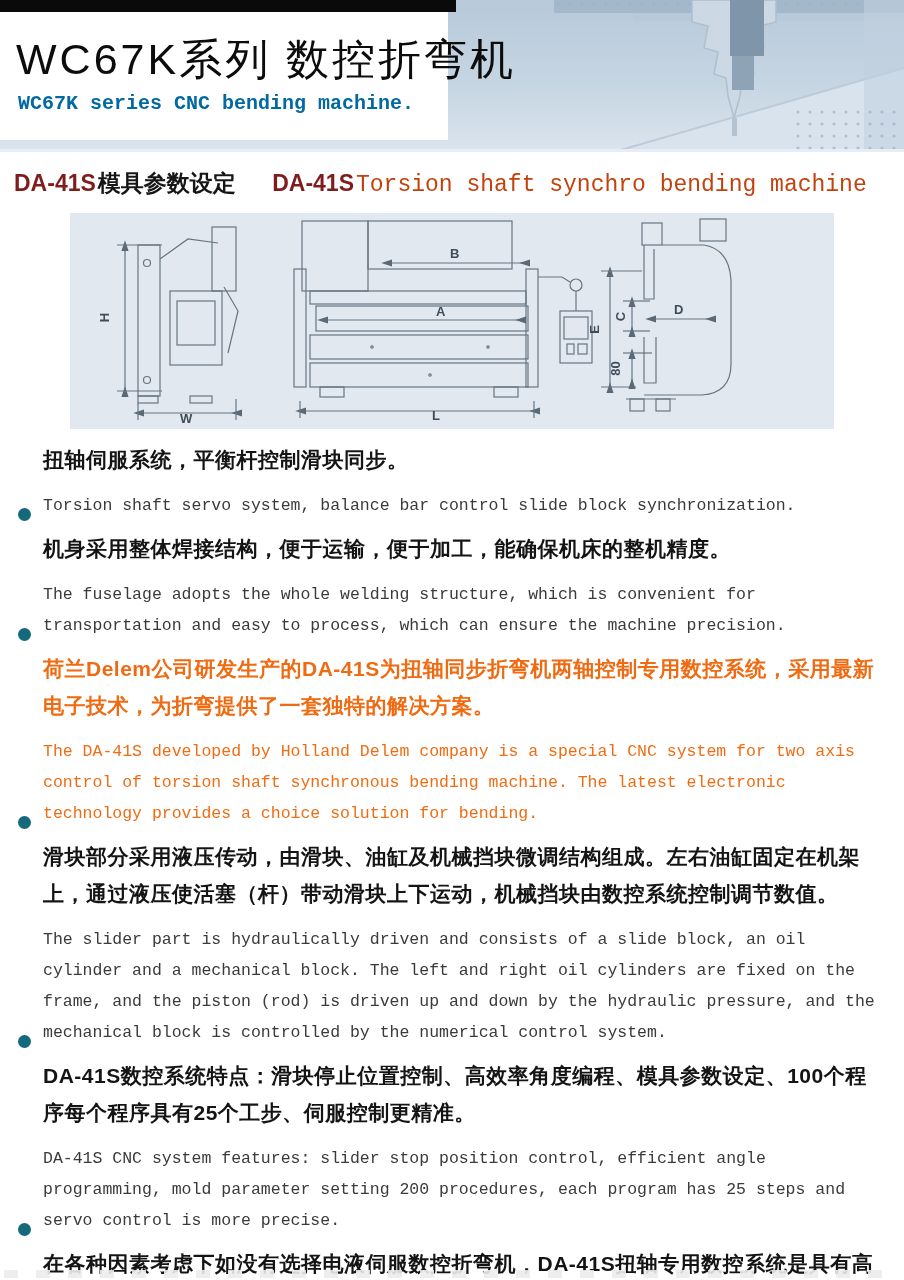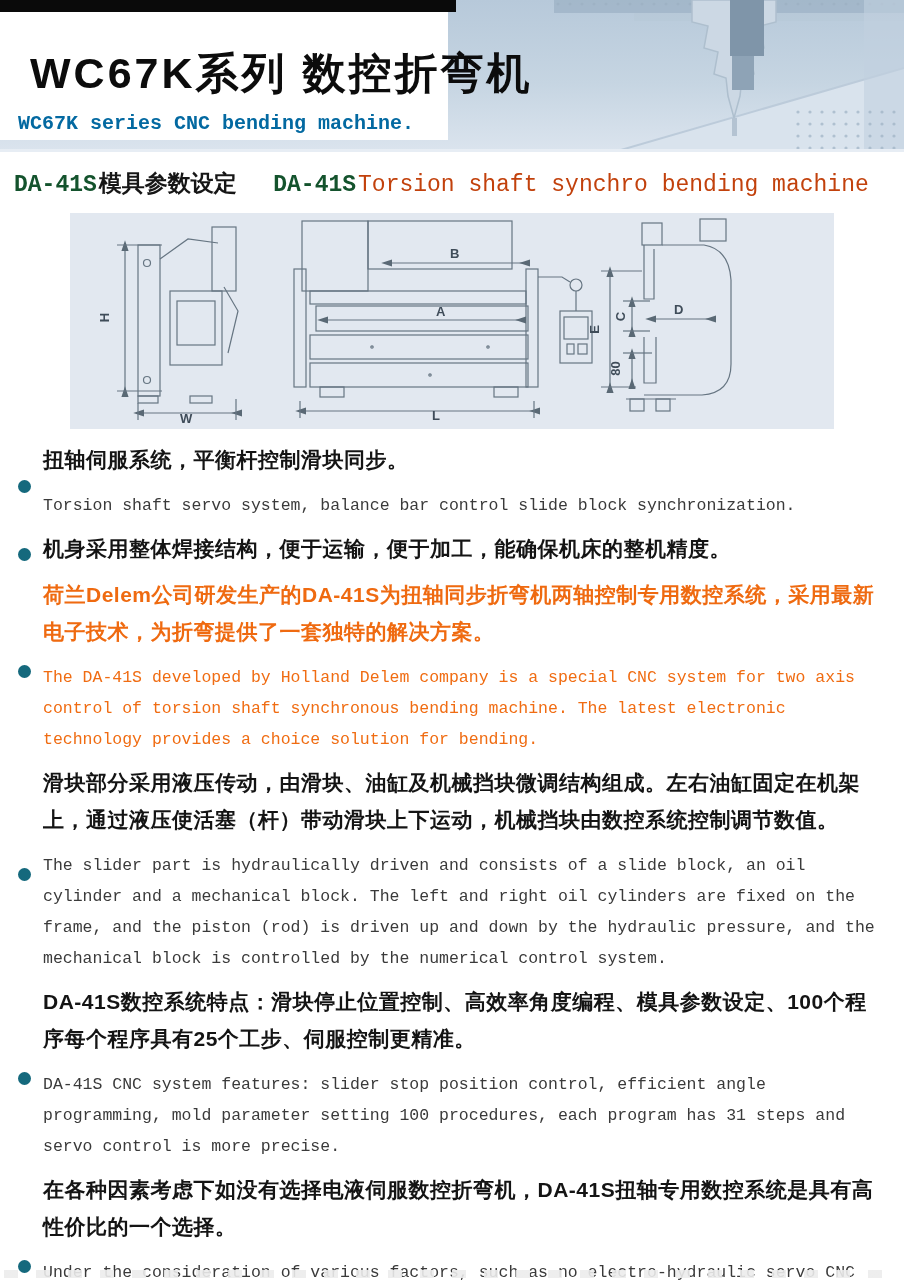--- a/index.html
+++ b/index.html
@@ -7,45 +7,45 @@
   .page{position:relative;width:904px;height:1280px;overflow:hidden;background:#fff;}
 
   
   .header{position:relative;width:904px;height:152px;
     background:linear-gradient(180deg,#b7c9da 0%,#c6d5e2 55%,#dbe4ee 100%);}
   .header-art{position:absolute;right:0;top:0;width:470px;height:152px;}
   .header-bottom-strip{position:absolute;left:0;bottom:0;width:100%;height:3px;background:#e7edf4;}
   .top-accent-bar{position:absolute;left:0;top:0;width:456px;height:12px;background:#0a0a0a;}
   .title-box{position:absolute;left:0;top:12px;width:448px;height:128px;background:#ffffff;
     box-sizing:border-box;padding:22px 0 0 16px;}
-  .title-zh{margin:14px;font-size:43px;line-height:50px;font-weight:700;color:#0c0c0c;
+  .title-zh{margin:0;font-size:43px;line-height:50px;font-weight:400;color:#0c0c0c;
     letter-spacing:3px;font-family:"Liberation Sans",sans-serif;white-space:nowrap;}
   .title-en{margin:8px 0 0 2px;font-size:20px;font-weight:700;color:#0369a1;
     font-family:"Liberation Mono","DejaVu Sans Mono",monospace;letter-spacing:0;white-space:nowrap;}
 
   
   .section-heading{padding:16px 14px 0 14px;font-size:23px;font-weight:700;white-space:nowrap;
     color:#111;}
-  .section-heading .model{color:#14532d;font-family:Liberation Mono, monospace;font-weight:700;}
+  .section-heading .model{color:#7f1d1d;font-family:Liberation Sans, sans-serif;font-weight:700;}
   .section-heading .name-zh{color:#161616;margin-left:2px;}
   .section-heading .model2{margin-left:30px;}
   .section-heading .name-en{color:#c2410c;margin-left:2px;
     font-family:"Liberation Mono","DejaVu Sans Mono",monospace;font-weight:400;}
 
   
   .drawing{position:relative;width:764px;height:216px;margin:14px auto 0 auto;
     background:#e2e8f0;}
   .drawing svg{position:absolute;left:0;top:0;}
   .dim-label{position:absolute;font-size:13px;font-weight:700;color:#3f4c59;
     font-family:"Liberation Sans",sans-serif;line-height:13px;}
   .vlabel{transform:rotate(-90deg);}
 
   
   .features{margin:12px 0 0 0;padding:0 16px 0 16px;}
-  .feature{display:flex;align-items:center;margin-bottom:9px;}
+  .feature{display:flex;align-items:flex-end;margin-bottom:9px;}
   .dot{flex:0 0 13px;width:13px;height:13px;border-radius:50%;background:#15697d;
     margin:11px 12px 0 2px;}
   .ftext{flex:1;min-width:0;}
   .zh{margin:0;font-size:21px;line-height:37px;font-weight:700;color:#141414;
     letter-spacing:0.5px;}
   .en{margin:12px 0 0 0;font-size:16.5px;line-height:31px;color:#3a3a3a;
     font-family:"Liberation Mono","DejaVu Sans Mono",monospace;}
   .feature.highlight .zh{color:#ef6a10;}
   .feature.highlight .en{color:#f0username6a10;color:#f06c12;}
 
@@ -182,20 +182,21 @@
       <div class="ftext">
         <p class="zh">扭轴伺服系统，平衡杆控制滑块同步。</p>
         <p class="en">Torsion shaft servo system, balance bar control slide block synchronization.</p>
       </div>
     </div>
 
     <div class="feature">
       <span class="dot"></span>
       <div class="ftext">
         <p class="zh">机身采用整体焊接结构，便于运输，便于加工，能确保机床的整机精度。</p>
+        <p class="en">The fuselage adopts the whole welding structure, which is convenient for transportation and easy to process, which can ensure the machine precision.</p>
       </div>
     </div>
 
     <div class="feature highlight">
       <span class="dot"></span>
       <div class="ftext">
         <p class="zh">荷兰Delem公司研发生产的DA-41S为扭轴同步折弯机两轴控制专用数控系统，采用最新电子技术，为折弯提供了一套独特的解决方案。</p>
         <p class="en">The DA-41S developed by Holland Delem company is a special CNC system for two axis control of torsion shaft synchronous bending machine. The latest electronic technology provides a choice solution for bending.</p>
       </div>
     </div>
@@ -205,21 +206,21 @@
       <div class="ftext">
         <p class="zh">滑块部分采用液压传动，由滑块、油缸及机械挡块微调结构组成。左右油缸固定在机架上，通过液压使活塞（杆）带动滑块上下运动，机械挡块由数控系统控制调节数值。</p>
         <p class="en">The slider part is hydraulically driven and consists of a slide block, an oil cylinder and a mechanical block. The left and right oil cylinders are fixed on the frame, and the piston (rod) is driven up and down by the hydraulic pressure, and the mechanical block is controlled by the numerical control system.</p>
       </div>
     </div>
 
     <div class="feature">
       <span class="dot"></span>
       <div class="ftext">
         <p class="zh">DA-41S数控系统特点：滑块停止位置控制、高效率角度编程、模具参数设定、100个程序每个程序具有25个工步、伺服控制更精准。</p>
-        <p class="en">DA-41S CNC system features: slider stop position control, efficient angle programming, mold parameter setting 100 procedures, each program has 31 steps and servo control is more precise.</p>
+        <p class="en">DA-41S CNC system features: slider stop position control, efficient angle programming, mold parameter setting 200 procedures, each program has 25 steps and servo control is more precise.</p>
       </div>
     </div>
 
     <div class="feature">
       <span class="dot"></span>
       <div class="ftext">
         <p class="zh">在各种因素考虑下如没有选择电液伺服数控折弯机，DA-41S扭轴专用数控系统是具有高性价比的一个选择。</p>
         <p class="en">Under the consideration of various factors, such as no electro-hydraulic servo CNC bending machine, the special CNC system for DA-41S torsion shaft is a choice with high cost performance.</p>
       </div>
     </div>

